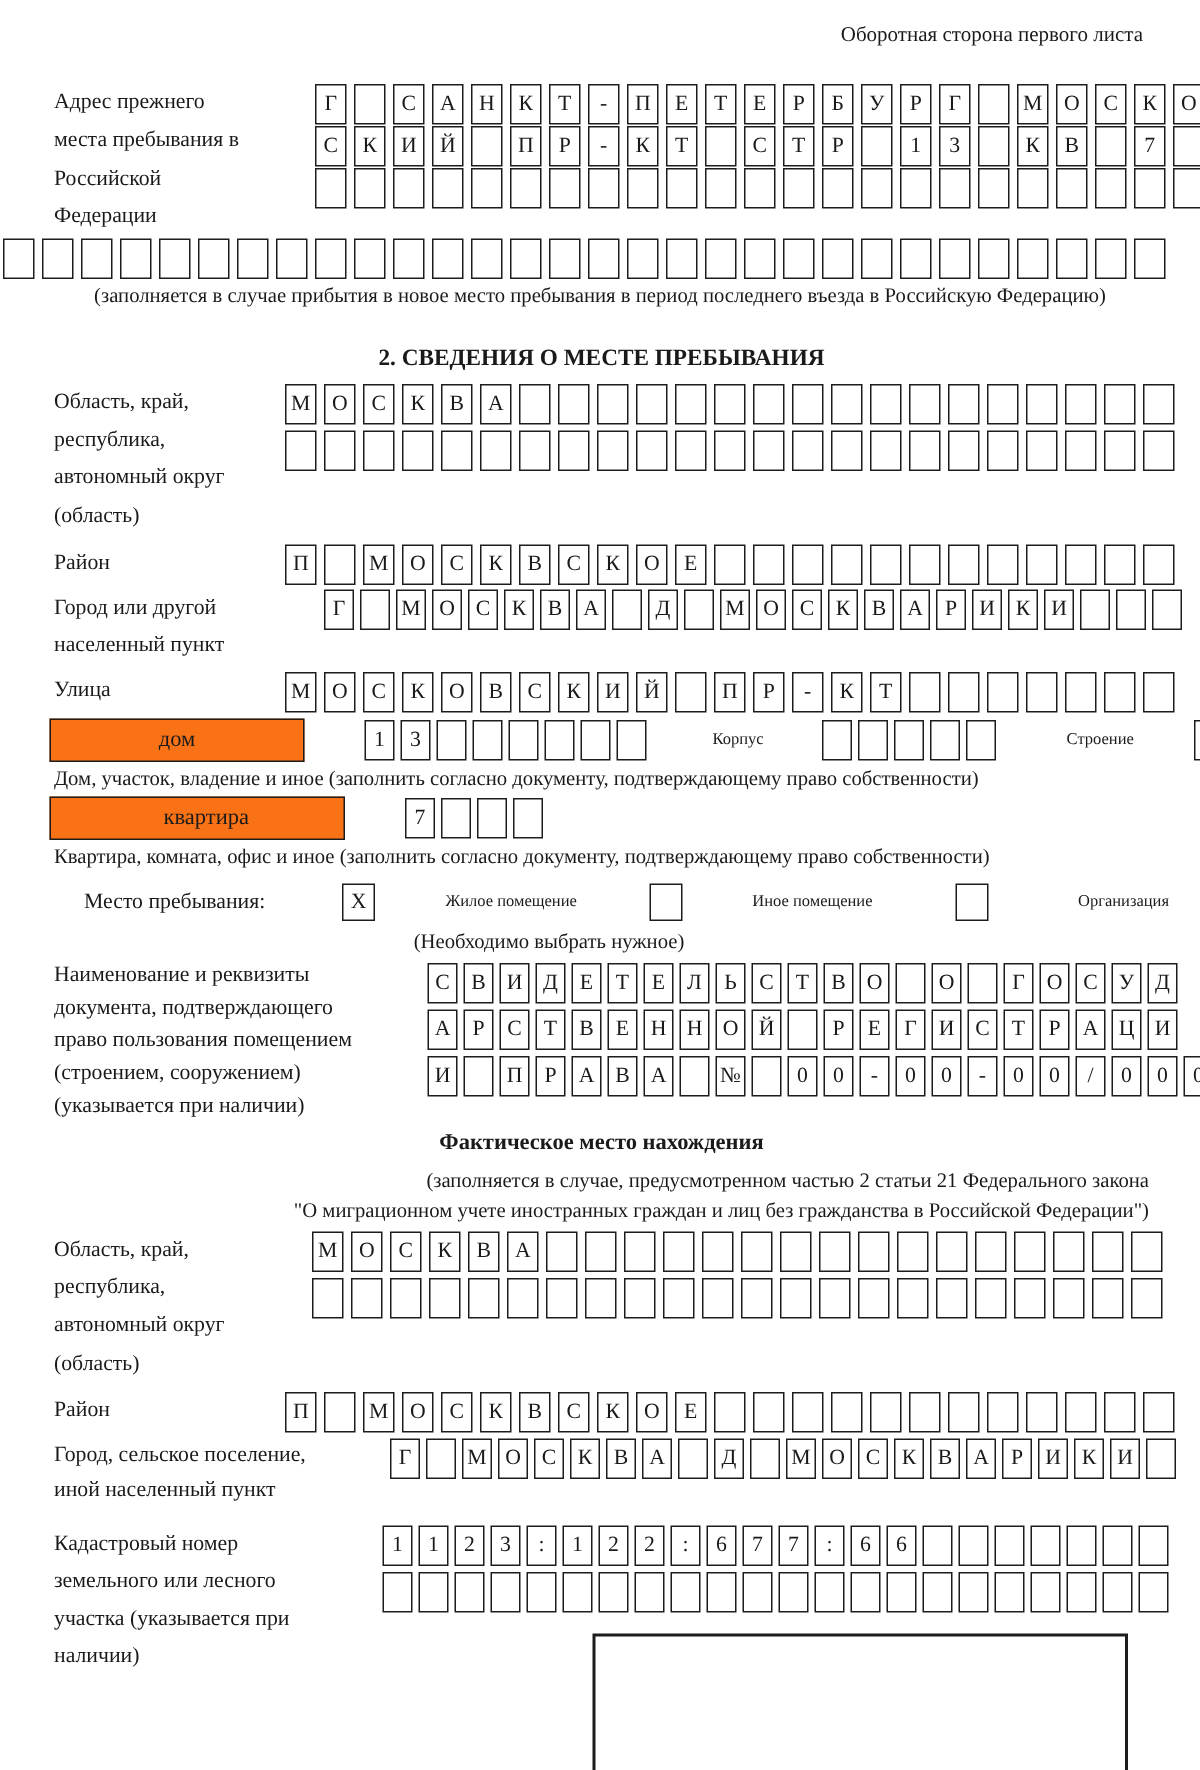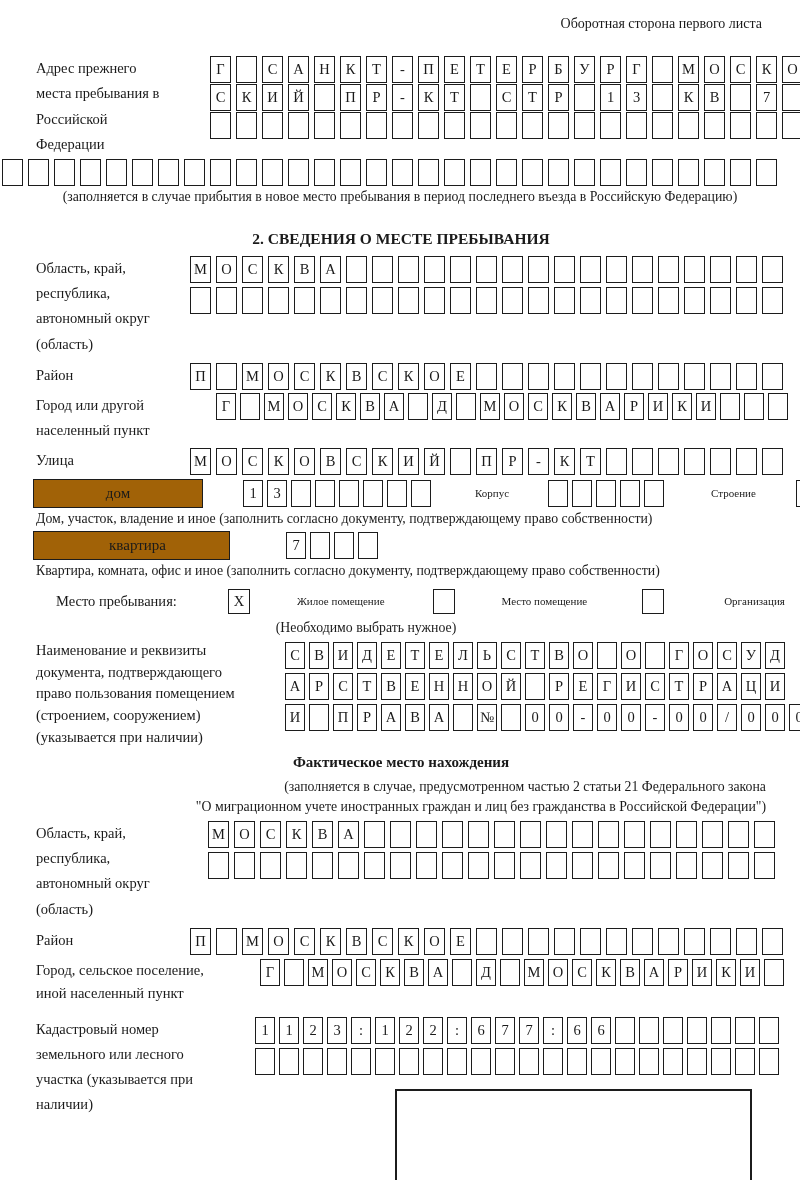--- a/index.html
+++ b/index.html
@@ -44,24 +44,24 @@
 
   .mt3 { margin-top: 3px; }
   .mt4 { margin-top: 4px; }
   .mt6 { margin-top: 6px; }
   .mt8 { margin-top: 8px; }
   .mt12 { margin-top: 12px; }
 
   .wide-box {
     height: 29px; border: 1.6px solid #1c1c1c; flex: none;
     display: flex; align-items: center; justify-content: center;
-    font-size: 15px; background: #a16207;
+    font-size: 15px; background: #f97316;
   }
   .dom-box { width: 170px; margin-left: -3px; margin-right: 5px; }
-  .kv-box  { width: 197px; margin-left: -3px; margin-right: 21px; padding-left: 12px; }
+  .kv-box  { width: 197px; margin-left: -3px; margin-right: 5px; padding-left: 12px; }
   .inline-label { font-size: 11px; line-height: 29px; flex: none; }
 
   .stay-row { margin-top: 8px; align-items: center; margin-left: 20px; }
   .stay-row .label { line-height: 1.2; }
   .stay-row .cell { width: 22px; height: 25px; }
   .stay-note { margin-top: 4px; width: 420px; margin-left: 120px; text-align: center; }
 
   .fact-heading { margin-top: 5px; text-align: center; font-weight: bold; font-size: 15px; width: 730px; }
   .fact-note { width: 730px; text-align: right; line-height: 1.45; }
 
@@ -385,21 +385,21 @@
 
   <div class="flex-row stay-row">
     <div class="label" style="width:137px">Место пребывания:</div>
     <div class="cells">
         <div class="cell">X</div>
       </div>
     <div class="inline-label" style="margin-left:12px">Жилое помещение</div>
     <div class="cells" style="margin-left:13px">
         <div class="cell"></div>
       </div>
-    <div class="inline-label" style="margin-left:12px">Место помещение</div>
+    <div class="inline-label" style="margin-left:12px">Иное помещение</div>
     <div class="cells" style="margin-left:20px">
         <div class="cell"></div>
       </div>
     <div class="inline-label" style="margin-left:25px">Организация</div>
   </div>
   <div class="note stay-note">(Необходимо выбрать нужное)</div>
 
   <div class="flex-row mt4">
     <div class="label w214">Наименование и реквизиты документа, подтверждающего право пользования помещением (строением, сооружением) (указывается при наличии)</div>
     <div class="rows2" style="margin-top:2px">

